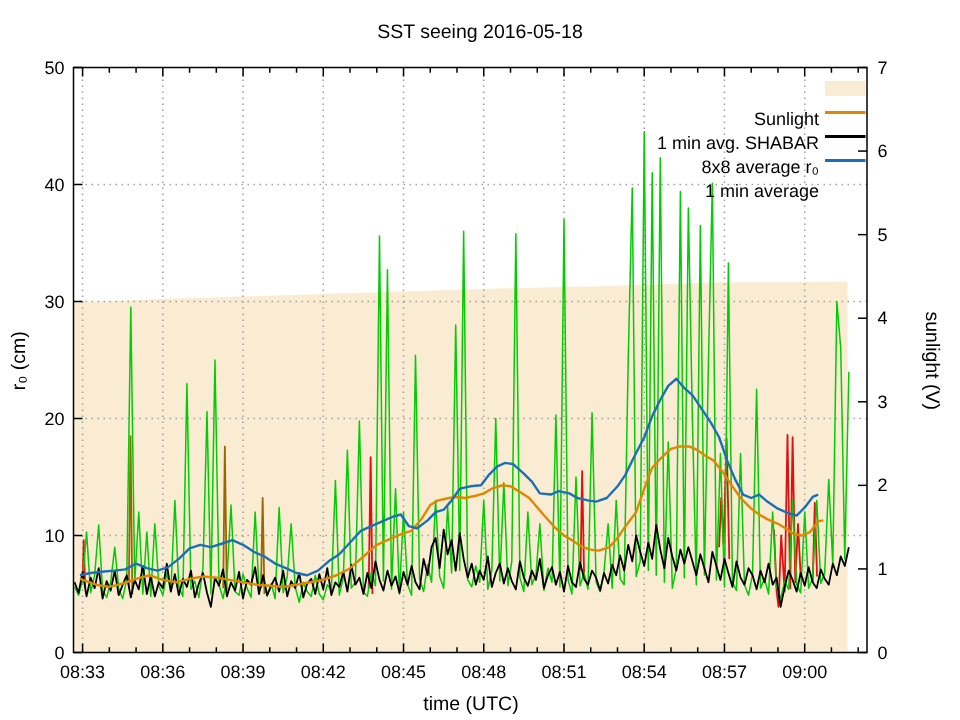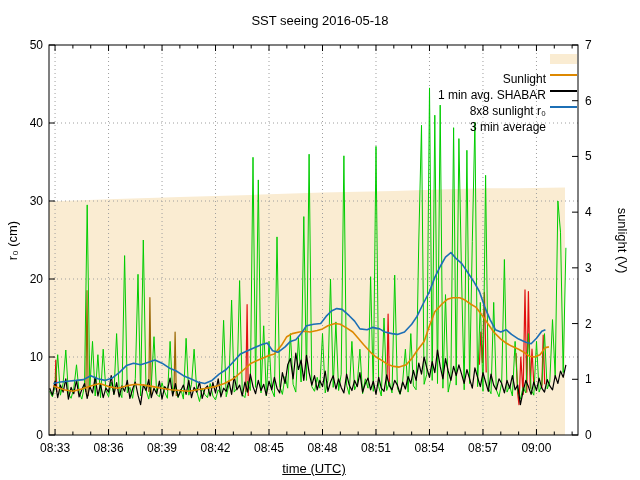--- a/index.html
+++ b/index.html
@@ -1,20 +1,20 @@
 <!DOCTYPE html>
 <html><head>
 <meta charset="utf-8">
 <style>
   html,body{margin:0;padding:0;background:#ffffff;}
   #screen{position:relative;width:640px;height:480px;background:#ffffff;overflow:hidden;
           font-family:"Liberation Sans", sans-serif;color:#000;}
   #plot-svg{position:absolute;left:0;top:0;}
   .title{position:absolute;left:0;top:13px;width:640px;text-align:center;font-size:13px;}
-  .xlabel{position:absolute;left:0;top:461px;width:628px;text-align:center;font-size:13px;text-decoration:underline;}
+  .xlabel{position:absolute;left:0;top:461px;width:628px;text-align:center;font-size:13px;}
   .ylabel{position:absolute;left:-58px;top:233px;width:140px;text-align:center;font-size:13px;
           transform:rotate(-90deg);}
   .y2label{position:absolute;left:552px;top:233px;width:140px;text-align:center;font-size:13px;
           transform:rotate(90deg);}
   #legend{position:absolute;left:240px;top:51px;width:338px;}
   .lrow{position:relative;height:16px;line-height:16px;font-size:12px;}
   .ltext{position:absolute;right:32px;top:0;white-space:nowrap;margin-top:20px;}
   .lswatch{position:absolute;right:1px;top:7px;width:27px;height:2px;}
   .lswatch.box{top:3px;height:10px;}
   svg text{font-family:"Liberation Sans", sans-serif;font-size:12px;fill:#000;}
@@ -159,21 +159,21 @@
   <div id="legend">
       <div class="lrow">
         <span class="ltext">Sunlight</span>
         <span class="lswatch box" style="background: rgb(250, 236, 210);"></span>
       </div>
       <div class="lrow">
         <span class="ltext">1 min avg. SHABAR</span>
         <span class="lswatch" style="background: rgb(221, 136, 0);"></span>
       </div>
       <div class="lrow">
-        <span class="ltext">8x8 sunlight r₀</span>
+        <span class="ltext">8x8 average r₀</span>
         <span class="lswatch" style="background: rgb(0, 0, 0);"></span>
       </div>
       <div class="lrow">
-        <span class="ltext">3 min average</span>
+        <span class="ltext">1 min average</span>
         <span class="lswatch" style="background: rgb(28, 111, 181);"></span>
       </div>
     </div>
 </div>
 
 </body></html>

